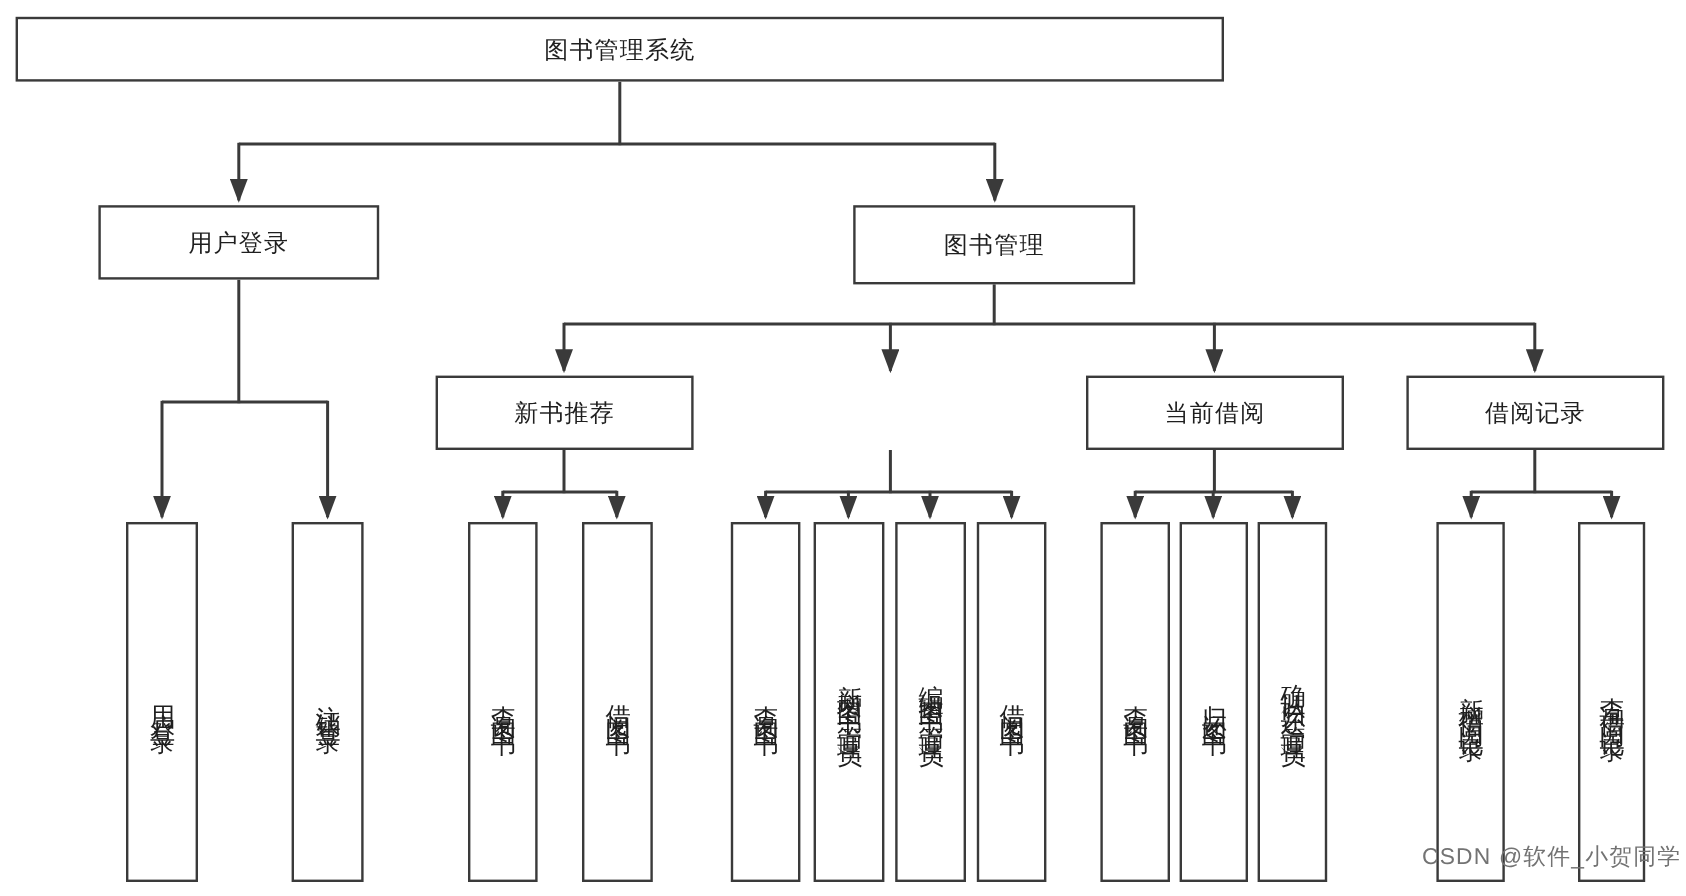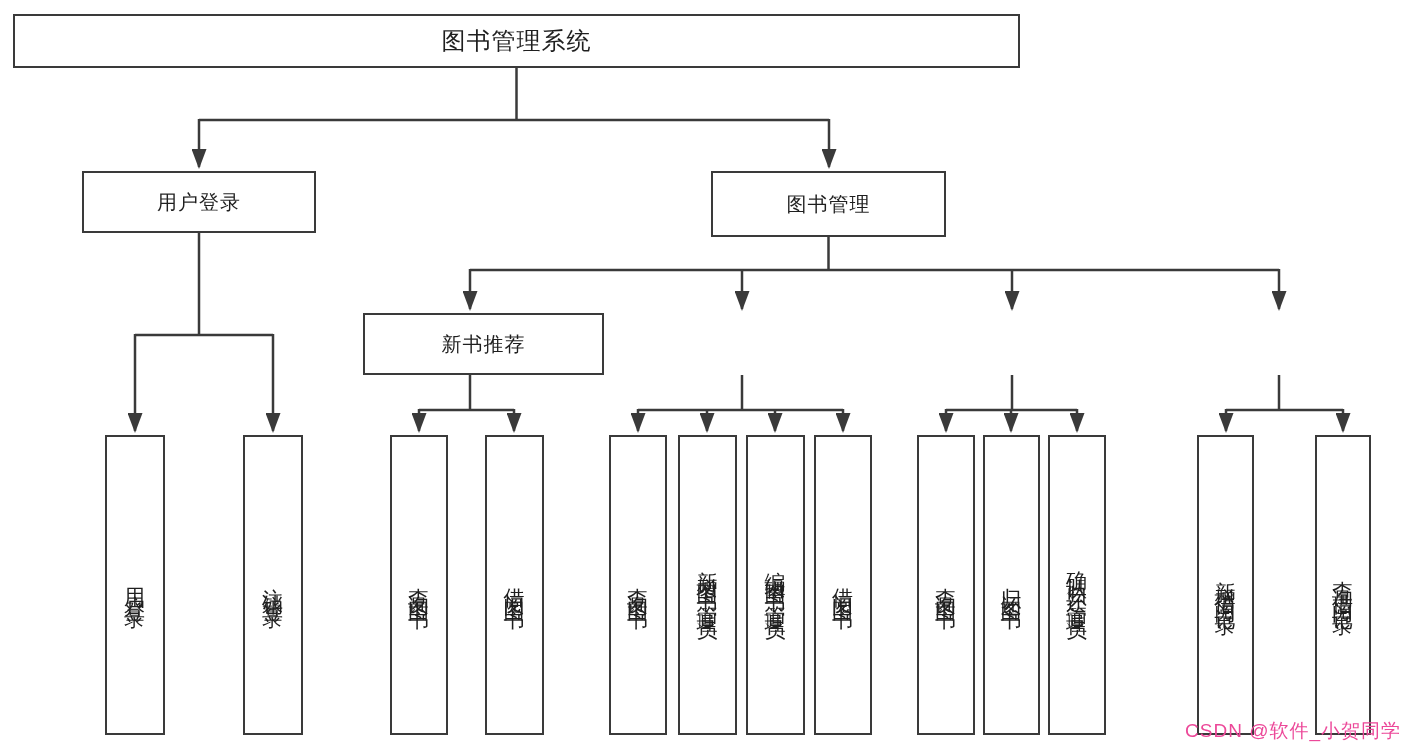--- a/index.html
+++ b/index.html
@@ -15,34 +15,34 @@
     position:absolute;
     box-sizing:border-box;
     background:#ffffff;
     border:2.5px solid #3a3a3a;
     color:#1f1f1f;
     display:flex;align-items:center;justify-content:center;
     text-align:center;
     white-space:nowrap;
   }
   .hnode{font-size:20px;letter-spacing:1px;}
-  .root{font-size:24px;}
+  .root{font-size:20px;}
   .vnode{
     font-size:21px;
     writing-mode:vertical-rl;
     text-orientation:mixed;
     letter-spacing:7px;
     line-height:1;
     white-space:normal;
   }
   .watermark{
     position:absolute;
-    right:4px;bottom:3px;
+    right:4px;bottom:20px;
     font-size:19px;
-    color:#ec4899;
+    color:#737373;
     letter-spacing:1px;
     pointer-events:none;
   }
 </style>
 </head>
 <body>
 
 <div class="stage">
 
   <svg class="connectors" viewBox="0 0 1405 747" xmlns="http://www.w3.org/2000/svg">
@@ -99,22 +99,28 @@
     <span>图书管理系统</span>
   </div>
 
   <div class="node hnode" style="left:82px;top:171px;width:234px;height:62px">
     <span>用户登录</span>
   </div>
   <div class="node hnode" style="left:711px;top:171px;width:235px;height:66px">
     <span>图书管理</span>
   </div>
 
-  <div class="node hnode" style="left:363px;top:313px;width:241px;height:62px">
+  <div class="node hnode" style="left:363px;top:313px;width:215px;height:62px">
     <span>新书推荐</span>
+  </div>
+  <div class="node hnode" style="left:905px;top:313px;width:215px;height:62px">
+    <span>当前借阅</span>
+  </div>
+  <div class="node hnode" style="left:1172px;top:313px;width:215px;height:62px">
+    <span>借阅记录</span>
   </div>
 
   <div class="node vnode" style="left:105px;top:435px;width:60px;height:300px">
     <span>用户登录</span>
   </div>
   <div class="node vnode" style="left:243px;top:435px;width:60px;height:300px">
     <span>注销登录</span>
   </div>
 
   <div class="node vnode" style="left:390px;top:435px;width:58px;height:300px">

